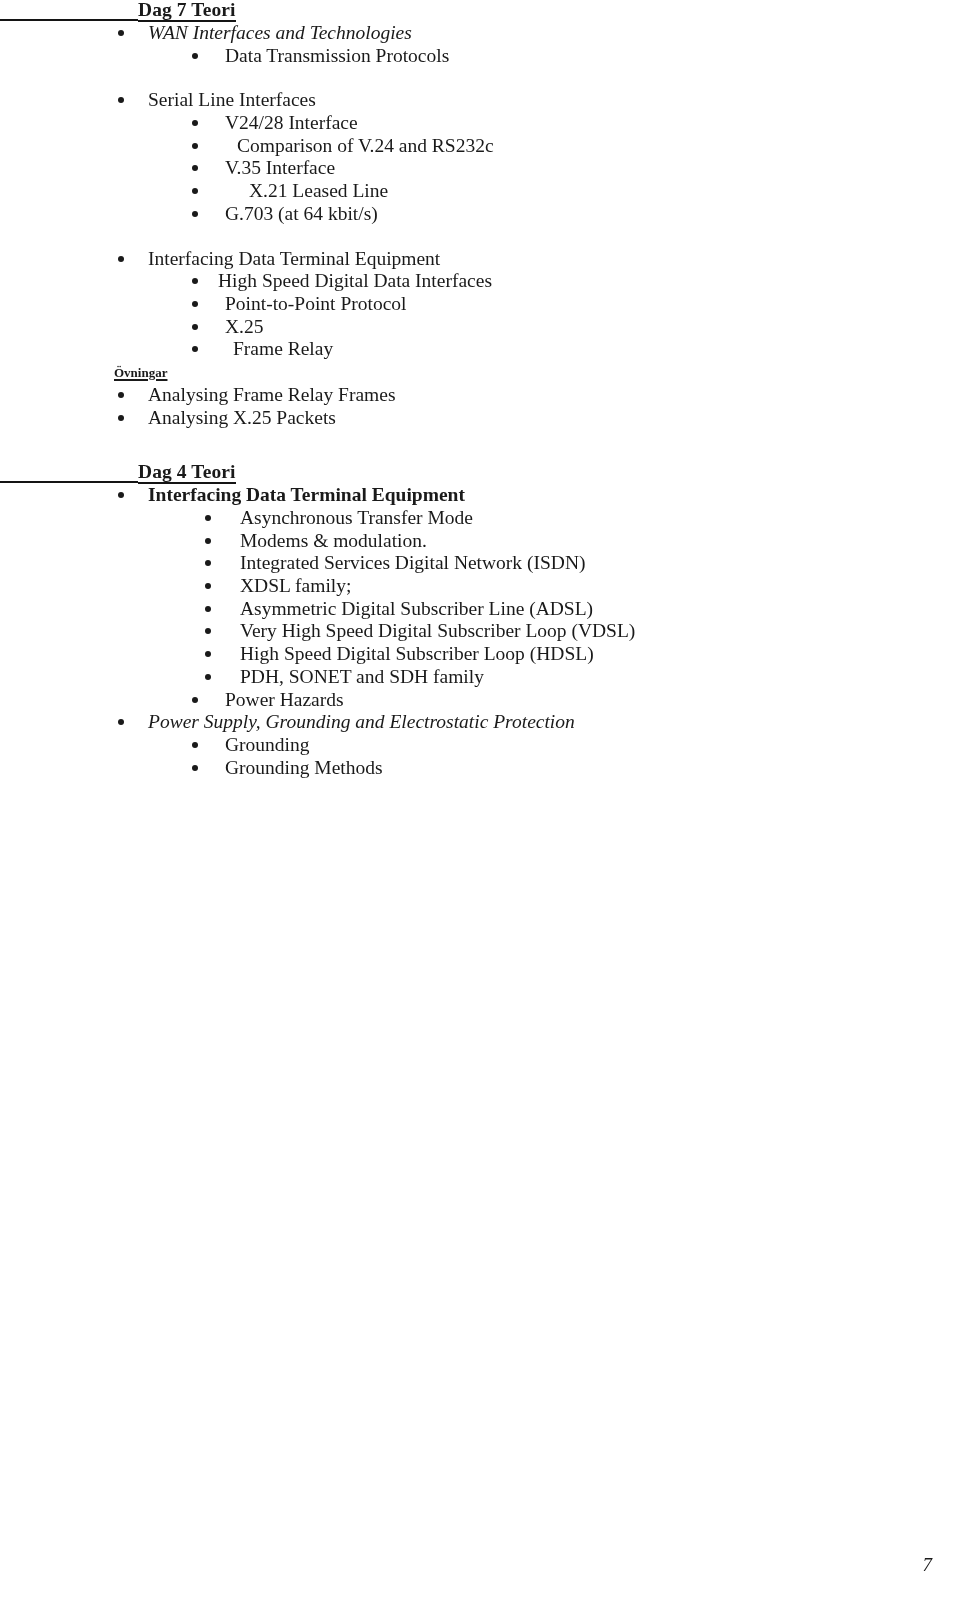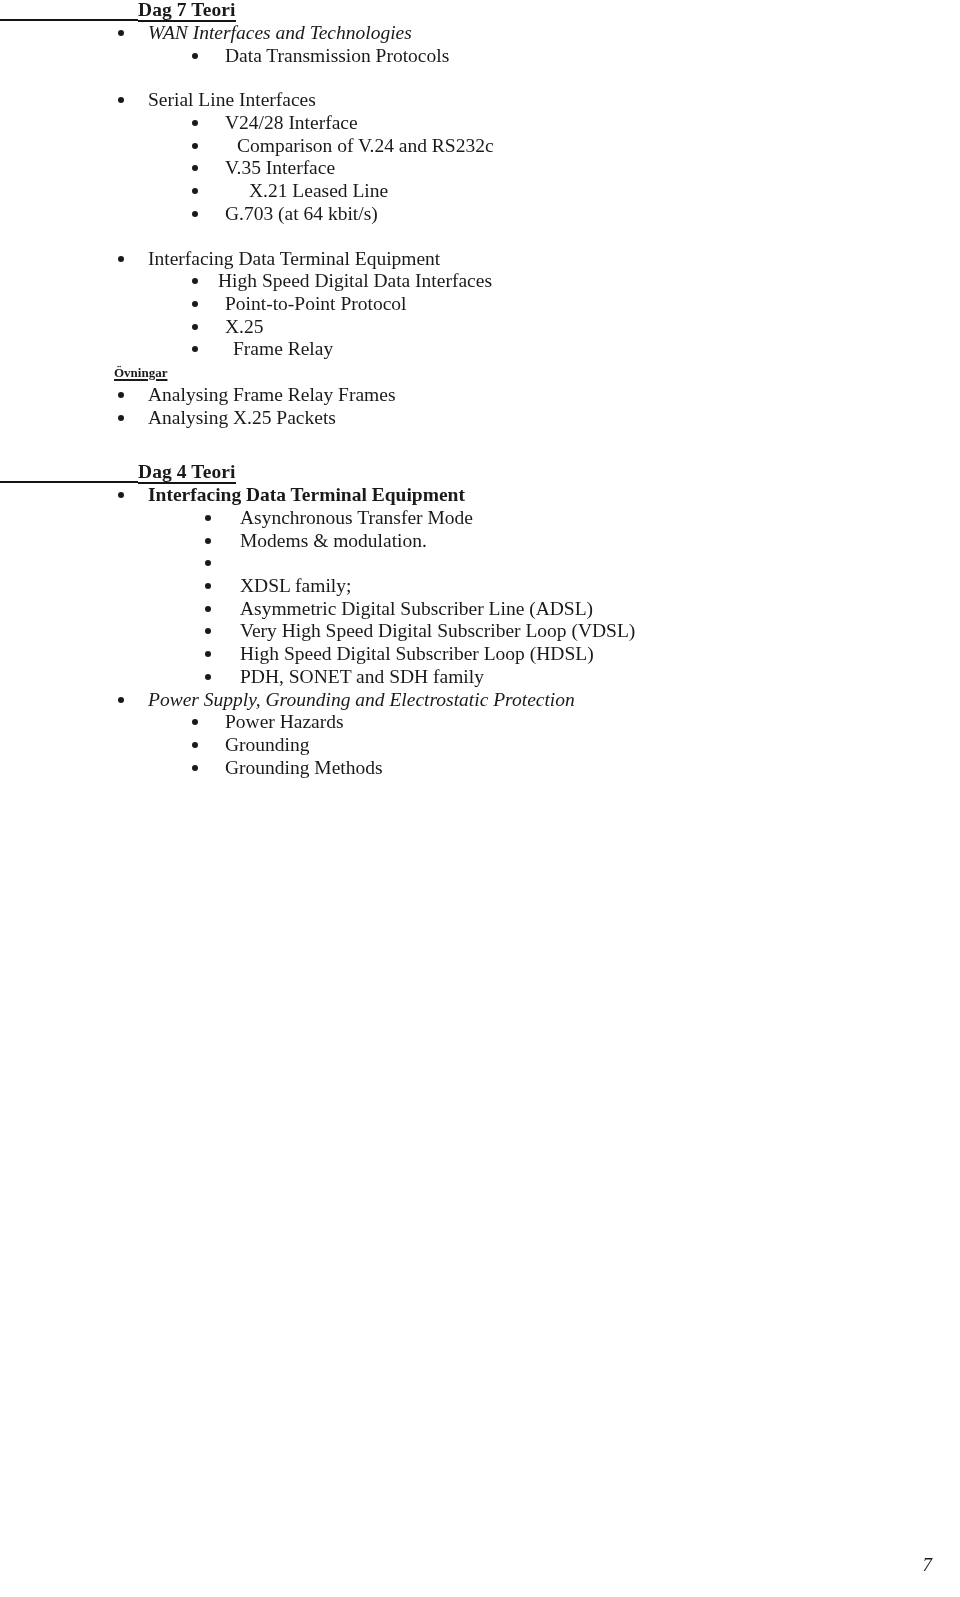--- a/index.html
+++ b/index.html
@@ -193,20 +193,21 @@
     <div class="row">
       <span class="bullet" style="left:205px;"></span>
       <span class="txt" style="left:240px;">Asynchronous Transfer Mode</span>
     </div>
     <div class="row">
       <span class="bullet" style="left:205px;"></span>
       <span class="txt" style="left:240px;">Modems &amp; modulation.</span>
     </div>
     <div class="row">
       <span class="bullet" style="left:205px;"></span>
+      <span class="txt" style="left:240px;">Integrated Services Digital Network  (ISDN)</span>
     </div>
     <div class="row">
       <span class="bullet" style="left:205px;"></span>
       <span class="txt" style="left:240px;">XDSL family;</span>
     </div>
     <div class="row">
       <span class="bullet" style="left:205px;"></span>
       <span class="txt" style="left:240px;">Asymmetric Digital Subscriber Line (ADSL)</span>
     </div>
     <div class="row">
@@ -216,29 +217,29 @@
     <div class="row">
       <span class="bullet" style="left:205px;"></span>
       <span class="txt" style="left:240px;">High Speed Digital Subscriber Loop (HDSL)</span>
     </div>
     <div class="row">
       <span class="bullet" style="left:205px;"></span>
       <span class="txt" style="left:240px;">PDH, SONET and SDH family</span>
     </div>
 
     <div class="row">
+      <span class="bullet" style="left:192px;"></span>
+      <span class="txt" style="left:225px;">Power Hazards</span>
+    </div>
+    <div class="row">
       <span class="bullet" style="left:118px;"></span>
       <span class="txt bi" style="left:148px;">Power Supply, Grounding and Electrostatic Protection</span>
     </div>
     <div class="row">
       <span class="bullet" style="left:192px;"></span>
-      <span class="txt" style="left:225px;">Power Hazards</span>
-    </div>
-    <div class="row">
-      <span class="bullet" style="left:192px;"></span>
       <span class="txt" style="left:225px;">Grounding</span>
     </div>
     <div class="row">
       <span class="bullet" style="left:192px;"></span>
       <span class="txt" style="left:225px;">Grounding Methods</span>
     </div>
   </div>
 
   <div class="page-number">7</div>
 

